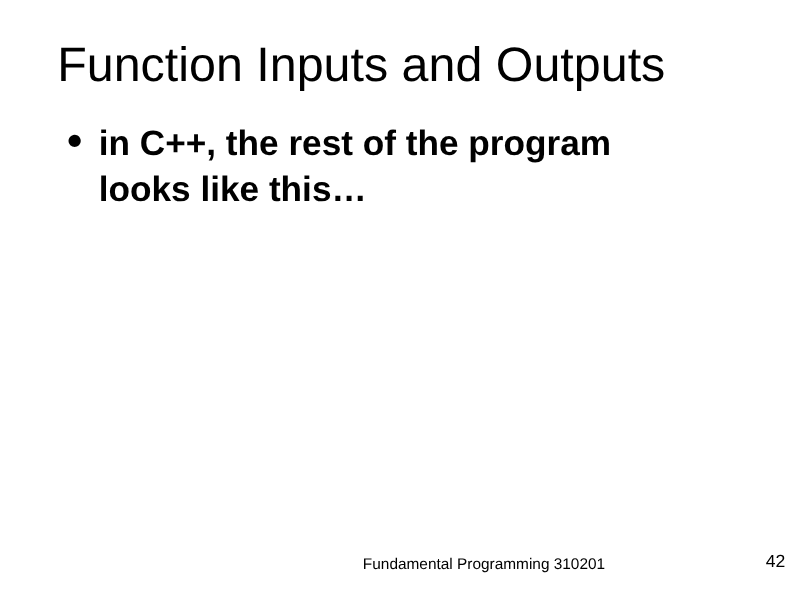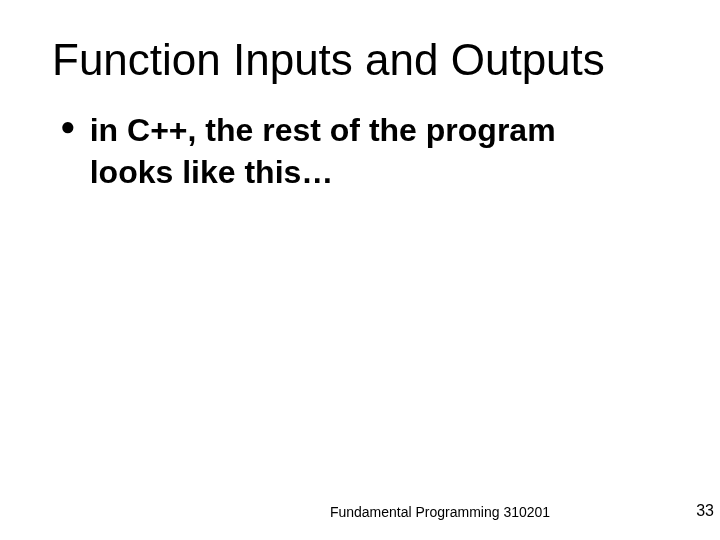--- a/index.html
+++ b/index.html
@@ -22,15 +22,15 @@
 
   <div class="body">
     <div class="bullet-row">
       <span class="bullet-marker">●</span>
       <span class="bullet-text">in C++, the rest of the program looks like this…</span>
     </div>
   </div>
 
   <div class="footer">
     <div class="footer-center">Fundamental Programming 310201</div>
-    <div class="footer-right">33</div>
+    <div class="footer-right">42</div>
   </div>
 </div>
 
 </body></html>

